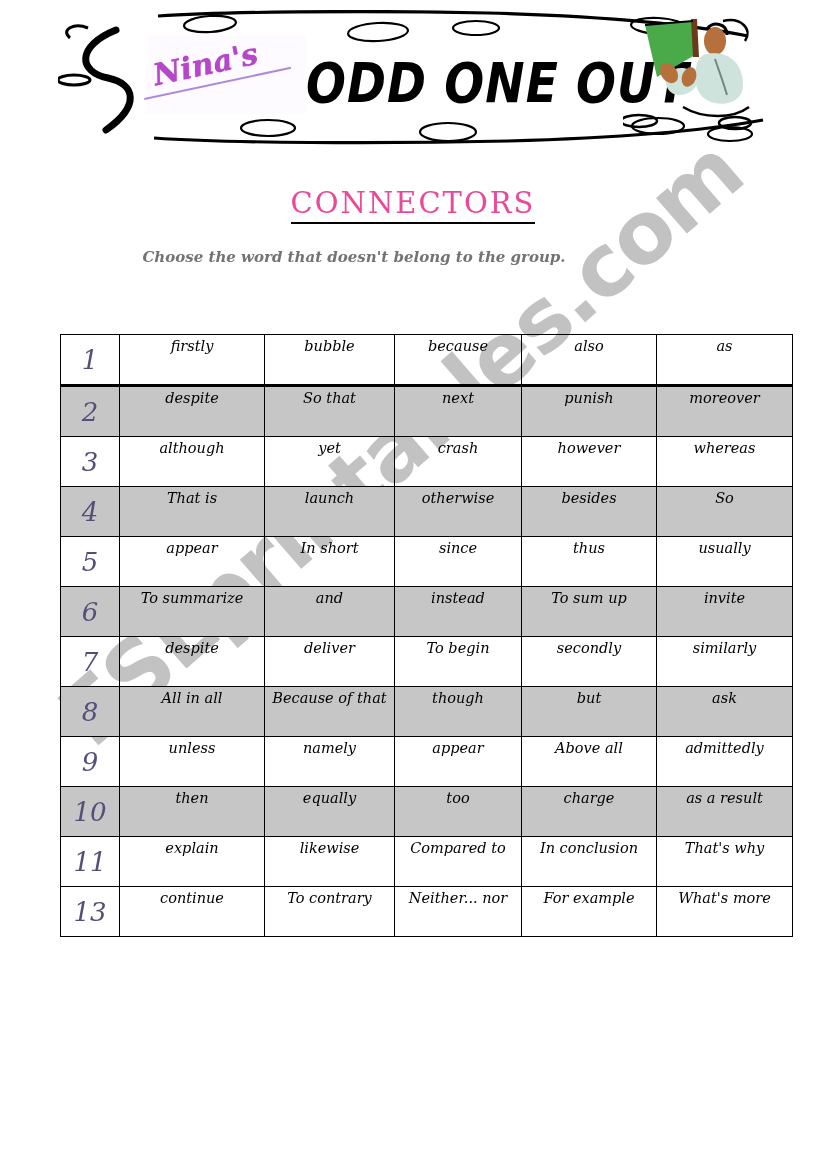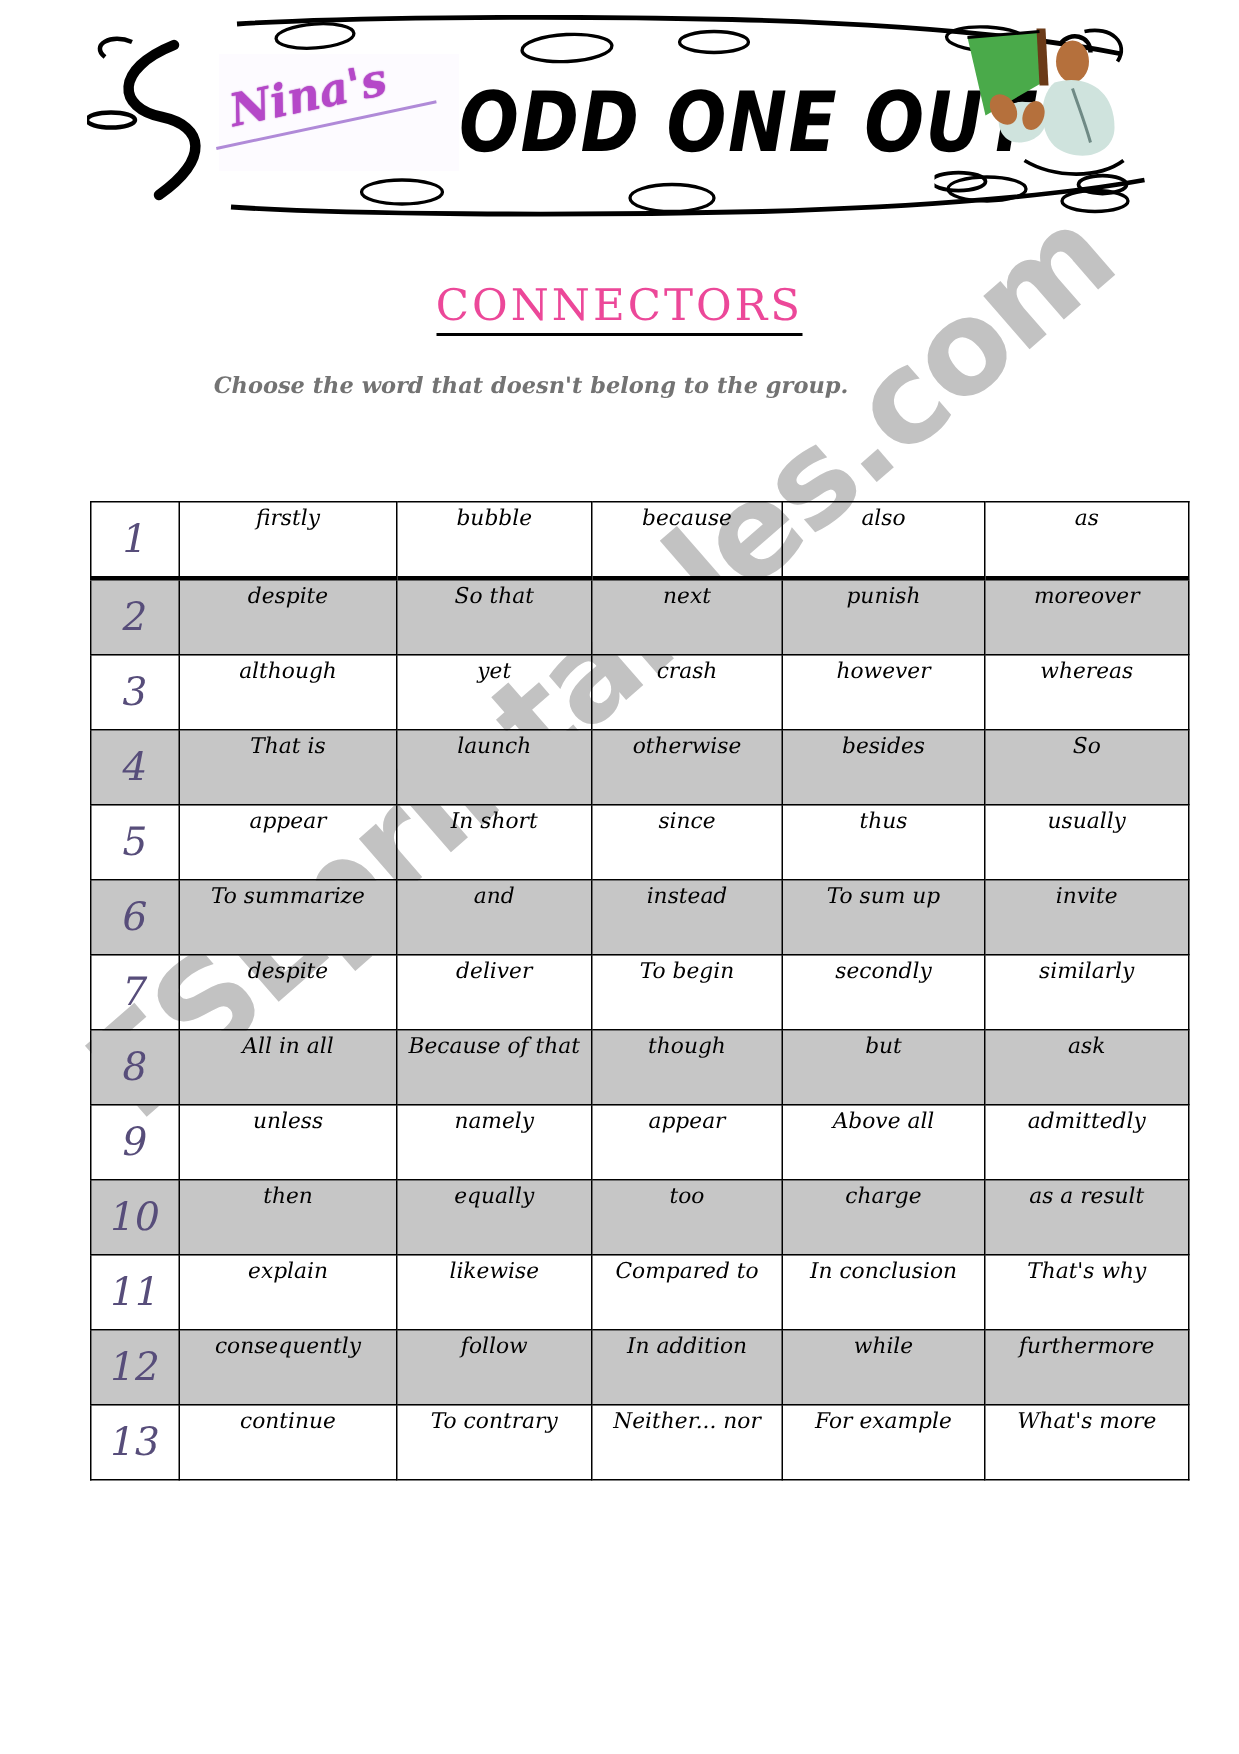--- a/index.html
+++ b/index.html
@@ -344,28 +344,20 @@
           <td class="c5">as a result</td>
         </tr>
         <tr class="r-tall">
           <td class="numcell">11</td>
           <td class="c1">explain</td>
           <td class="c2">likewise</td>
           <td class="c3">Compared to</td>
           <td class="c4">In conclusion</td>
           <td class="c5">That's why</td>
         </tr>
-        <tr class="r-tall shaded">
-          <td class="numcell">12</td>
-          <td class="c1">consequently</td>
-          <td class="c2">follow</td>
-          <td class="c3">In addition</td>
-          <td class="c4">while</td>
-          <td class="c5">furthermore</td>
-        </tr>
         <tr class="r-tall">
           <td class="numcell">13</td>
           <td class="c1">continue</td>
           <td class="c2">To contrary</td>
           <td class="c3">Neither... nor</td>
           <td class="c4">For example</td>
           <td class="c5">What's more</td>
         </tr>
       </tbody>
   </table>

